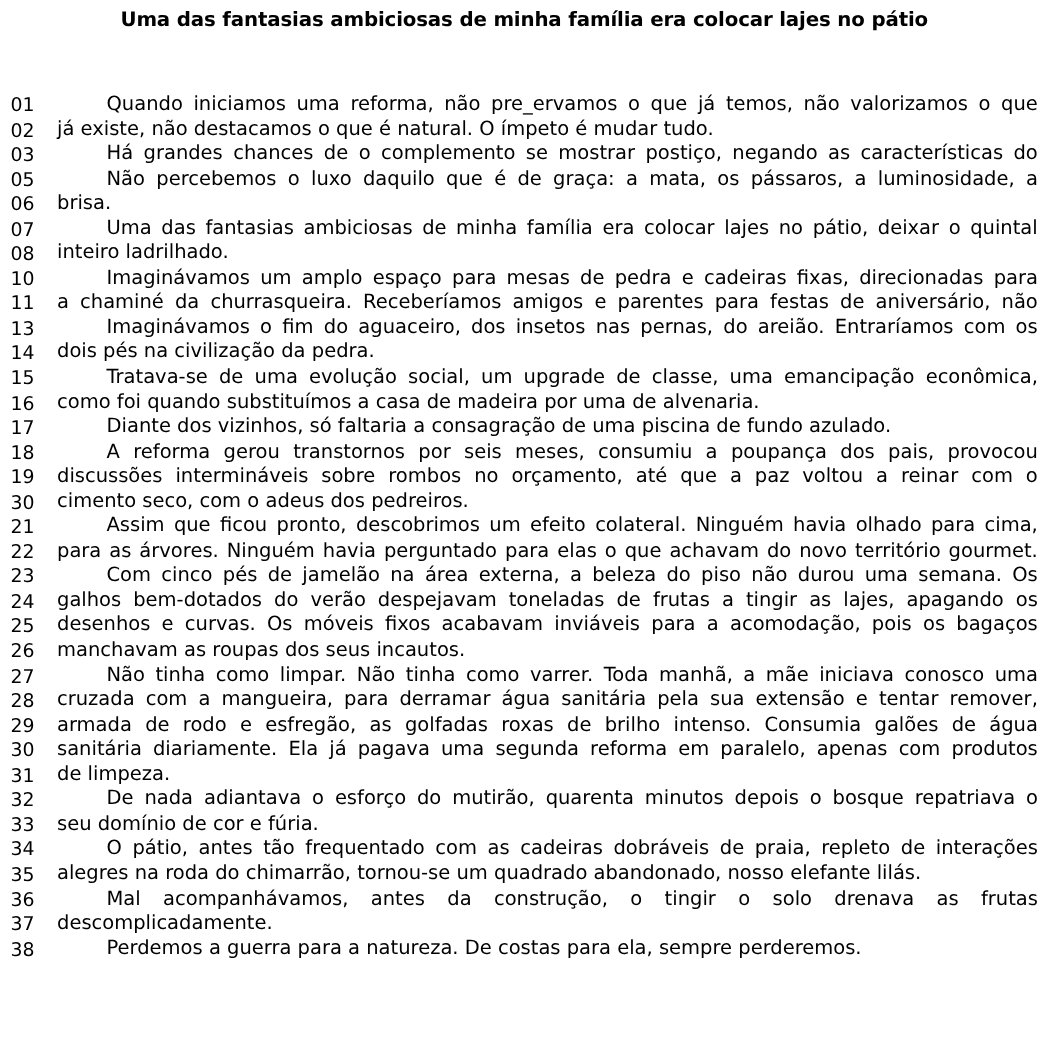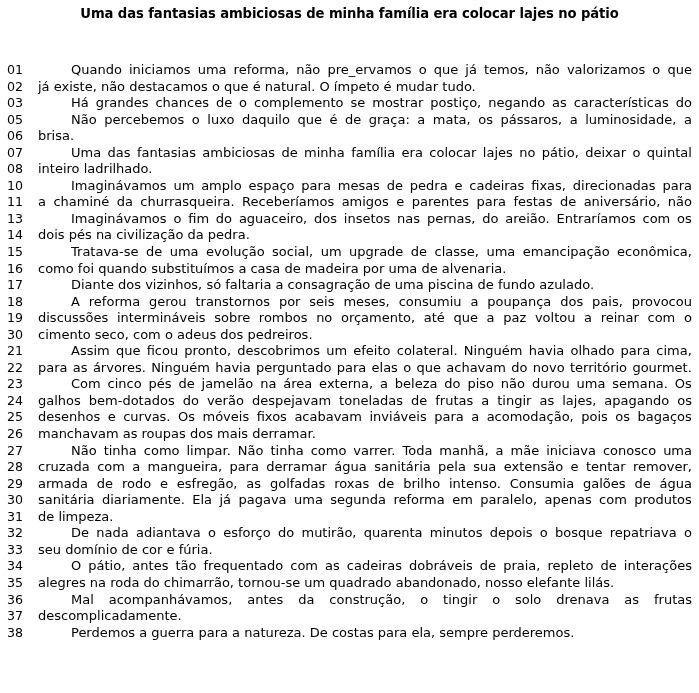--- a/index.html
+++ b/index.html
@@ -196,21 +196,21 @@
       <div class="text-line">
         <span class="line-number">24</span>
         <span class="line-text justify"><span class="w">galhos</span><span class="w">bem-dotados</span><span class="w">do</span><span class="w">verão</span><span class="w">despejavam</span><span class="w">toneladas</span><span class="w">de</span><span class="w">frutas</span><span class="w">a</span><span class="w">tingir</span><span class="w">as</span><span class="w">lajes,</span><span class="w">apagando</span><span class="w">os</span></span>
       </div>
       <div class="text-line">
         <span class="line-number">25</span>
         <span class="line-text justify"><span class="w">desenhos</span><span class="w">e</span><span class="w">curvas.</span><span class="w">Os</span><span class="w">móveis</span><span class="w">fixos</span><span class="w">acabavam</span><span class="w">inviáveis</span><span class="w">para</span><span class="w">a</span><span class="w">acomodação,</span><span class="w">pois</span><span class="w">os</span><span class="w">bagaços</span></span>
       </div>
       <div class="text-line">
         <span class="line-number">26</span>
-        <span class="line-text">manchavam as roupas dos mais derramar.</span>
+        <span class="line-text">manchavam as roupas dos seus incautos.</span>
       </div>
       <div class="text-line">
         <span class="line-number">27</span>
         <span class="line-text justify indent"><span class="w">Não</span><span class="w">tinha</span><span class="w">como</span><span class="w">limpar.</span><span class="w">Não</span><span class="w">tinha</span><span class="w">como</span><span class="w">varrer.</span><span class="w">Toda</span><span class="w">manhã,</span><span class="w">a</span><span class="w">mãe</span><span class="w">iniciava</span><span class="w">conosco</span><span class="w">uma</span></span>
       </div>
       <div class="text-line">
         <span class="line-number">28</span>
         <span class="line-text justify"><span class="w">cruzada</span><span class="w">com</span><span class="w">a</span><span class="w">mangueira,</span><span class="w">para</span><span class="w">derramar</span><span class="w">água</span><span class="w">sanitária</span><span class="w">pela</span><span class="w">sua</span><span class="w">extensão</span><span class="w">e</span><span class="w">tentar</span><span class="w">remover,</span></span>
       </div>
       <div class="text-line">

